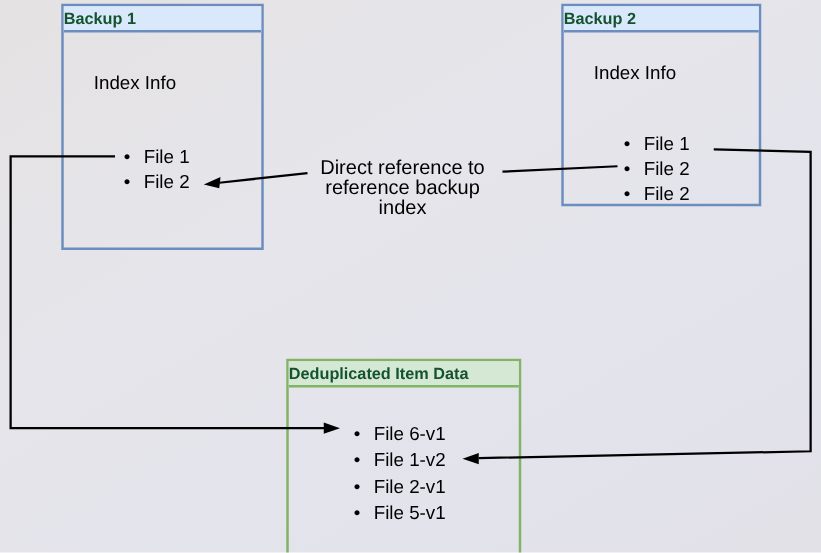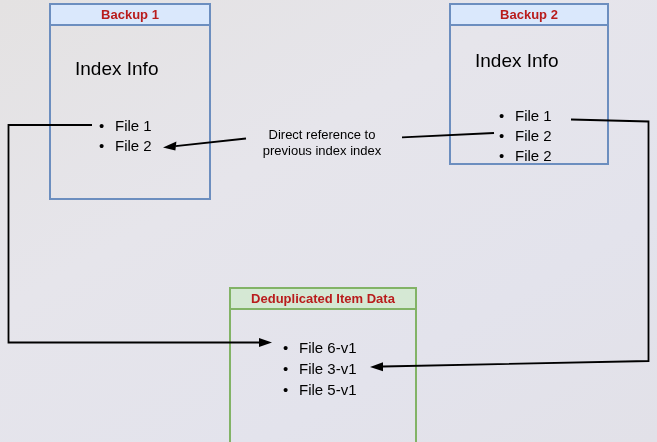--- a/index.html
+++ b/index.html
@@ -19,30 +19,30 @@
     border:2px solid;
     background:transparent;
   }
   .node.blue{border-color:#6c8ebf;}
   .node.green{border-color:#82b366;}
   .node-header{
     position:absolute;left:0;top:0;right:0;
     height:21px;
     box-sizing:border-box;
     border-bottom:2px solid;
-    display:flex;align-items:center;justify-content:center;
+    display:flex;align-items:center;justify-content:flex-start;
     font-weight:bold;
     font-size:13px;
-    color:#b91c1c;
+    color:#14532d;
   }
   .blue .node-header{background:#dae8fc;border-color:#6c8ebf;}
   .green .node-header{background:#d5e8d4;border-color:#82b366;}
   .subtitle{
     position:absolute;
-    font-size:19px;color:#000;white-space:nowrap;
+    font-size:15px;color:#000;white-space:nowrap;
   }
   ul.filelist{
     position:absolute;
     margin:0;padding:0;list-style:none;
     font-size:15px;color:#000;
   }
   ul.filelist li{
     position:relative;
     padding-left:18px;
     line-height:20px;
@@ -50,21 +50,21 @@
   }
   .green ul.filelist li{line-height:21px;}
   ul.filelist li::before{
     content:"\2022";
     position:absolute;left:2px;top:0;
   }
   .edge-label{
     position:absolute;
     left:247px;top:127px;width:150px;
     text-align:center;
-    font-size:13px;line-height:16px;color:#000;
+    font-size:16px;line-height:16px;color:#000;
   }
   svg.edges{
     position:absolute;left:0;top:0;
     pointer-events:none;
   }
   
   #backup1{left:49px;top:3px;width:162px;height:197px;}
   #backup2{left:449px;top:3px;width:160px;height:162px;}
   #dedup{left:229px;top:287px;width:188px;height:170px;}
   #backup1 .subtitle{left:24px;top:53px;}
@@ -100,36 +100,37 @@
       <li>File 2</li>
     </ul>
   </div>
 
   <div class="node green" id="dedup">
     <div class="node-header">
       <span>Deduplicated Item Data</span>
     </div>
     <ul class="filelist">
       <li>File 6-v1</li>
-      <li>File 3-v1</li>
+      <li>File 1-v2</li>
+      <li>File 2-v1</li>
       <li>File 5-v1</li>
     </ul>
   </div>
 
   <svg class="edges" width="657" height="442" viewBox="0 0 657 442">
 
     <path d="M 92 125 L 8.5 125 L 8.5 342.5 L 260 342.5" fill="none" stroke="#000000" stroke-width="1.8"></path>
     <polygon points="272,342.5 259,338 259,347" fill="#000000"></polygon>
 
     <path d="M 571 119.5 L 648.5 121.5 L 648.5 361 L 383 366.5" fill="none" stroke="#000000" stroke-width="1.8"></path>
     <polygon points="370,367 383,362.3 383,371.3" fill="#000000"></polygon>
 
     <path d="M 494 133 L 402 137.3" fill="none" stroke="#000000" stroke-width="1.8"></path>
     <path d="M 246 138.5 L 175.5 146.2" fill="none" stroke="#000000" stroke-width="1.8"></path>
     <polygon points="163,147.5 176.4,141.6 175.4,150.6" fill="#000000"></polygon>
   </svg>
 
   <div class="edge-label">
     <div>Direct reference to</div>
-    <div>previous index index</div>
+    <div>reference backup index</div>
   </div>
 
 </div>
 
 </body></html>

